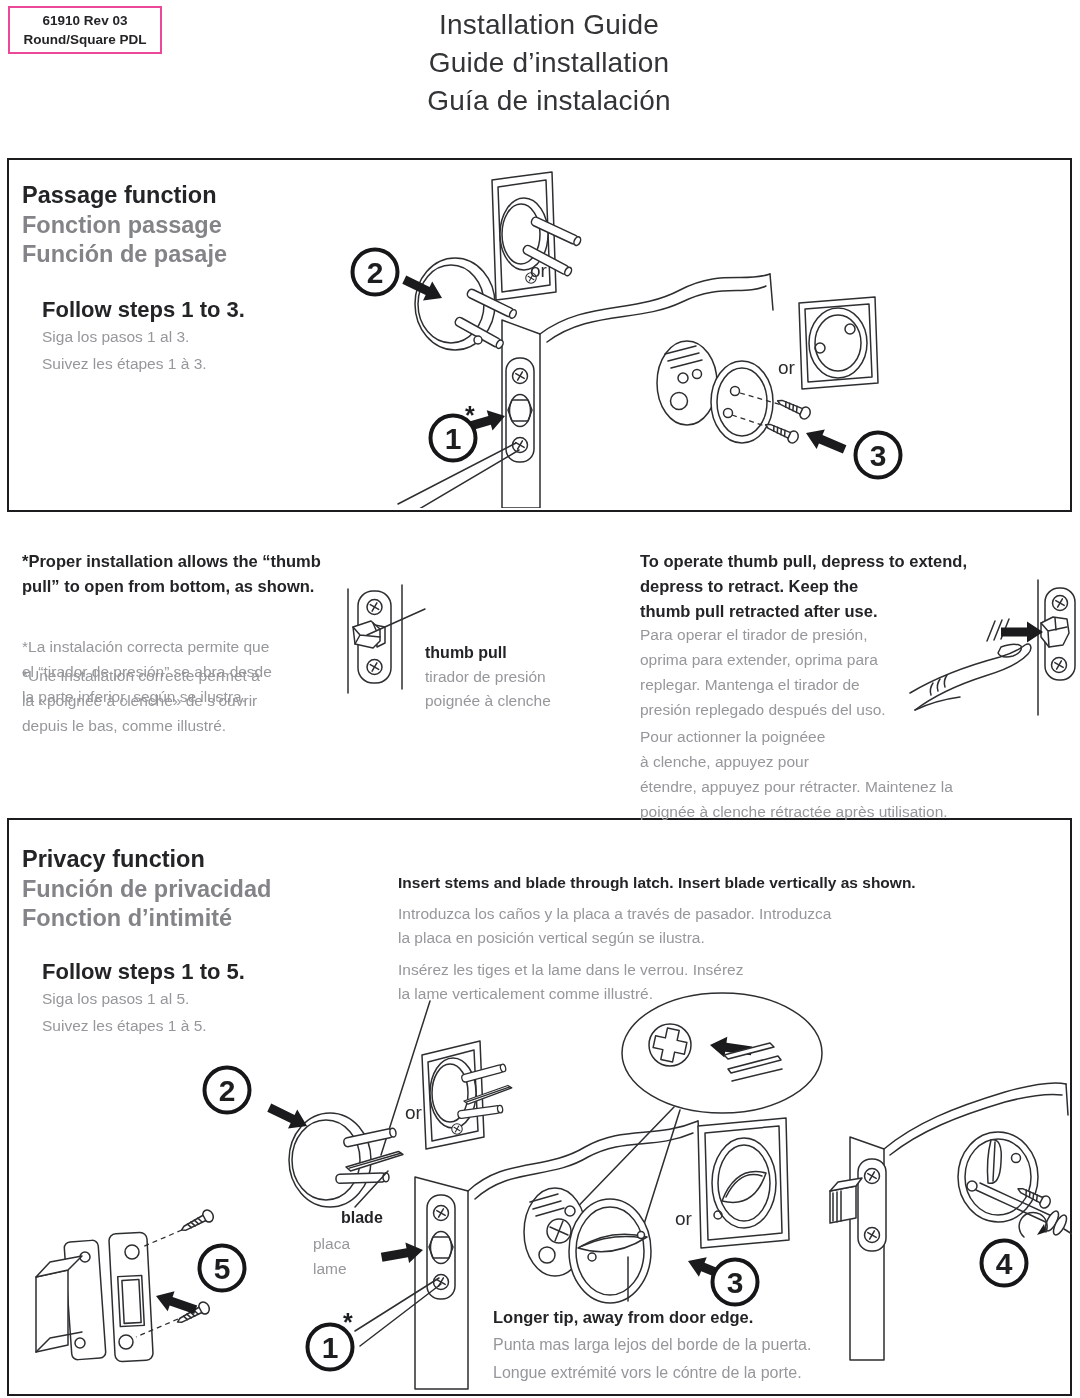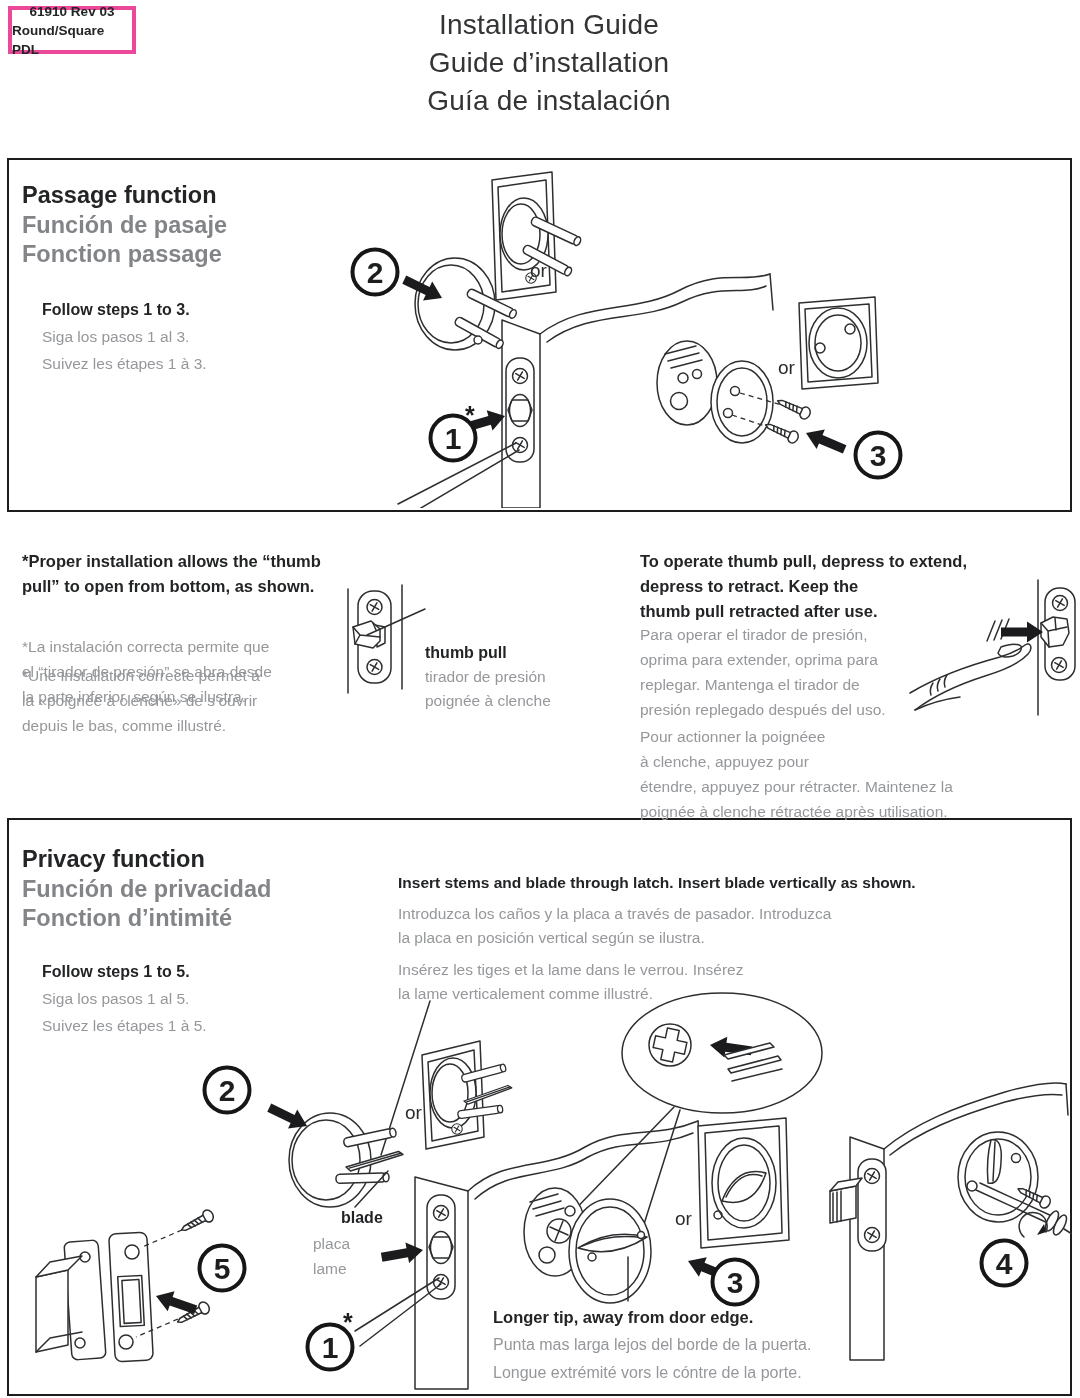--- a/index.html
+++ b/index.html
@@ -6,32 +6,32 @@
     --ink:#232426;
     --line:#2c2e30;
     --gray:#95979a;
     --grayhead:#828488;
   }
   *{margin:0;padding:0;box-sizing:border-box;}
   body{background:#ffffff;font-family:"Liberation Sans",sans-serif;}
   .page{position:relative;width:1080px;height:1398px;background:#fff;overflow:hidden;}
   .abs{position:absolute;}
   .codebox{
-    left:8px;top:6px;width:128px;height:48px;border:4px solid #ec4899;
+    left:8px;top:6px;width:154px;height:48px;border:2px solid #ec4899;
     display:flex;flex-direction:column;justify-content:center;align-items:center;
     font-size:13.5px;line-height:19px;font-weight:bold;color:var(--ink);z-index:3;
   }
   .doc-title{left:0;top:6px;width:1080px;text-align:center;
     font-size:28px;line-height:38px;font-weight:400;color:#333436;letter-spacing:.2px;z-index:2;padding-left:18px;}
   .secbox{border:2px solid #1c1c1e;background:transparent;z-index:0;}
   .h1{font-size:23.5px;line-height:29.5px;font-weight:bold;z-index:2;}
   .h1 .en{color:var(--ink);}
   .h1 .tr{color:var(--grayhead);}
   .follow{font-size:15.5px;line-height:27px;z-index:2;}
-  .follow .en{font-weight:bold;color:var(--ink);font-size:16px;}
+  .follow .en{font-weight:bold;color:var(--ink);font-size:22px;}
   .follow .tr{color:var(--gray);}
   .nb{font-weight:bold;color:var(--ink);font-size:16.5px;line-height:25px;white-space:pre-line;z-index:2;}
   .np{color:var(--gray);font-size:15.5px;line-height:25px;white-space:pre-line;z-index:2;}
   .lbl-b{font-weight:bold;color:var(--ink);font-size:16px;line-height:24px;z-index:2;}
   .lbl-g{color:var(--gray);font-size:15.5px;line-height:24px;z-index:2;}
   .tight{line-height:23.5px;}
   svg{position:absolute;z-index:1;}
   svg .ln{fill:none;stroke:var(--line);stroke-width:1.5;stroke-linecap:round;stroke-linejoin:round;}
   svg .lnw{fill:#fff;stroke:var(--line);stroke-width:1.5;stroke-linecap:round;stroke-linejoin:round;}
   svg .dash{fill:none;stroke:var(--line);stroke-width:1.3;stroke-dasharray:5 4;}
@@ -88,22 +88,22 @@
   <div class="abs doc-title">
     <div>Installation Guide</div>
     <div>Guide d’installation</div>
     <div>Guía de instalación</div>
   </div>
 
   <div class="abs secbox" style="left:7px;top:158px;width:1065px;height:354px;"></div>
 
   <div class="abs h1" style="left:22px;top:181px;">
     <div class="en">Passage function</div>
+    <div class="tr">Fonction passage</div>
     <div class="tr">Función de pasaje</div>
-    <div class="tr">Fonction passage</div>
   </div>
 
   <div class="abs follow" style="left:42px;top:296px;">
     <div class="en">Follow steps 1 to 3.</div>
     <div class="tr">Siga los pasos 1 al 3.</div>
     <div class="tr">Suivez les étapes 1 à 3.</div>
   </div>
 
   <svg style="left:350px;top:162px;" width="722" height="346" viewBox="0 0 722 346">
 

